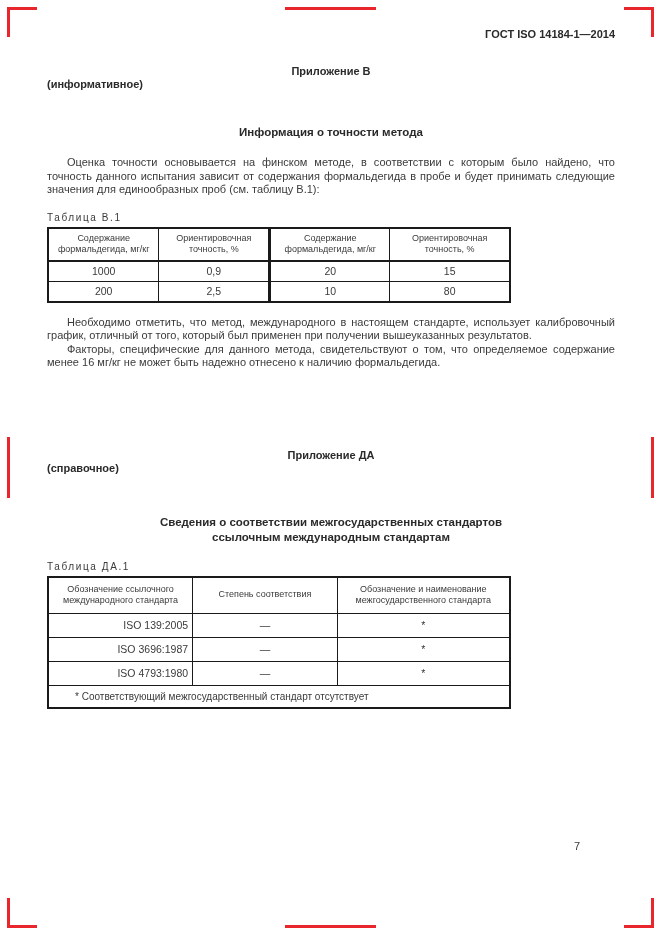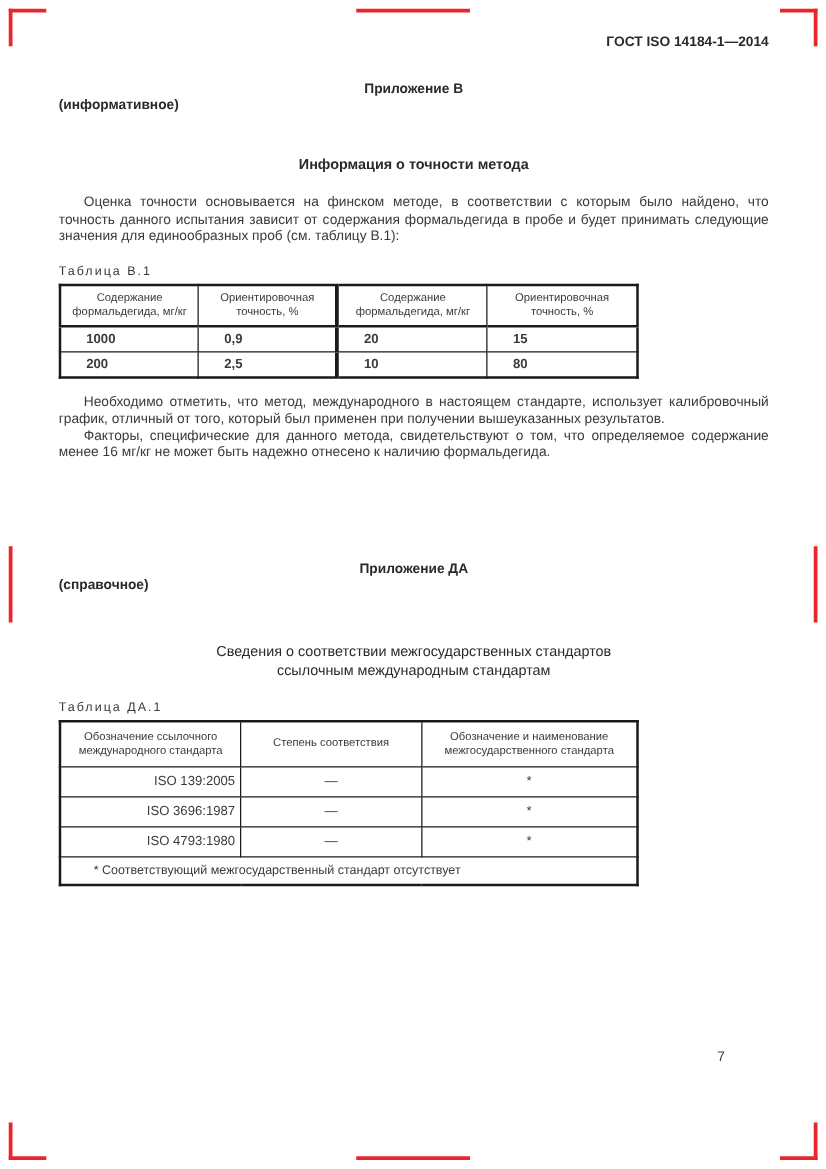--- a/index.html
+++ b/index.html
@@ -84,24 +84,24 @@
     font-size: 9px;
     line-height: 11.5px;
     text-align: center;
     color: #3a3a3a;
     height: 29px;
     padding: 1px 6px;
     border-bottom: 2px solid #1a1a1a;
   }
   .tbl-b1 td {
     font-size: 10.5px;
+    text-align: center;
     color: #3a3a3a;
     height: 19px;
-    padding: 0 20px;
-    font-weight: bold;
+    padding: 0 0;
   }
   .tbl-b1 .mid-split { border-right: 3px solid #1a1a1a; }
   .tbl-da1 th {
     font-size: 9px;
     line-height: 11.5px;
     text-align: center;
     color: #3a3a3a;
     height: 33px;
     padding: 1px 8px;
   }
@@ -116,21 +116,21 @@
   .tbl-da1 td.footnote-cell {
     font-size: 10px;
     height: 21px;
     text-align: left;
     padding-left: 26px;
   }
   .annex2-title { margin-top: 79px; }
   .main-heading2 {
     margin-top: 40px;
     text-align: center;
-    font-weight: normal;
+    font-weight: bold;
     font-size: 11.5px;
     line-height: 15px;
     color: #2a2a2a;
   }
   .table-label-2 { margin-top: 16px; }
   .page-number {
     position: absolute;
     top: 840px;
     right: 81px;
     font-size: 11px;

